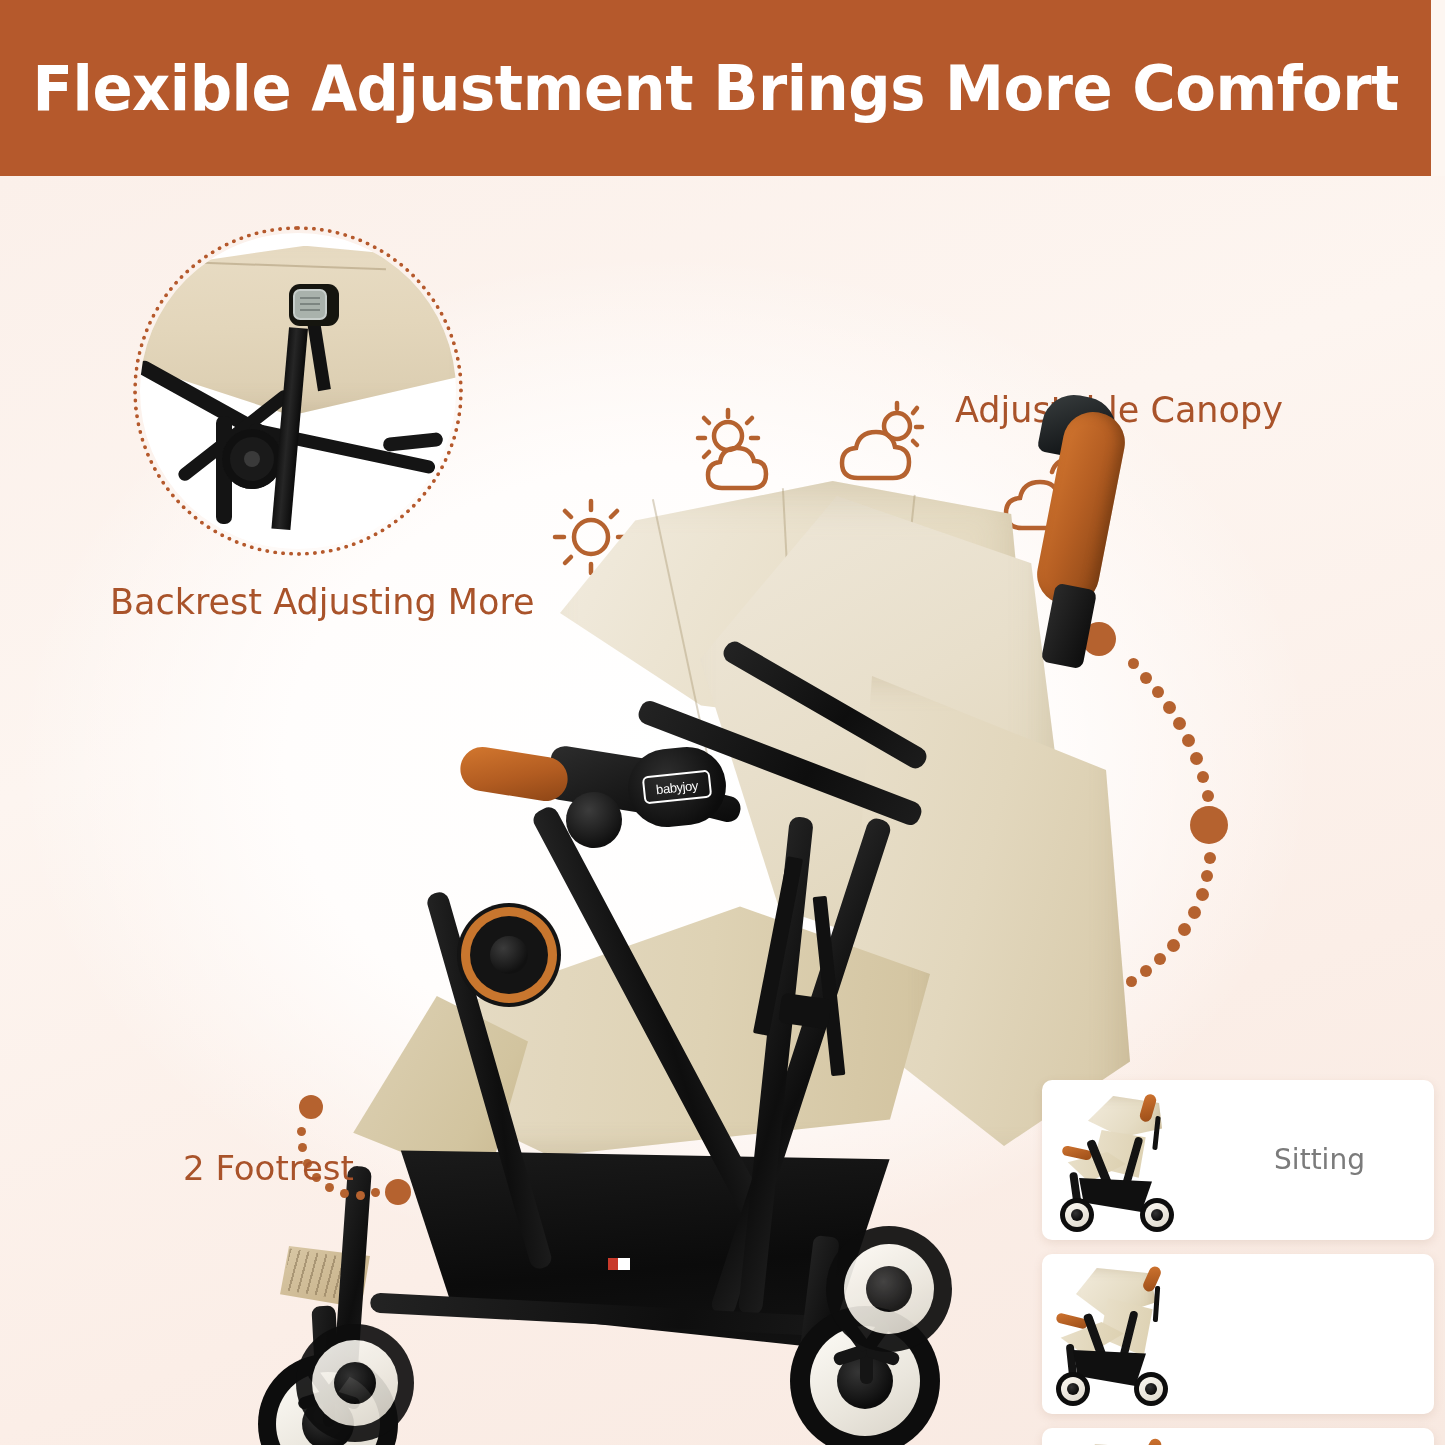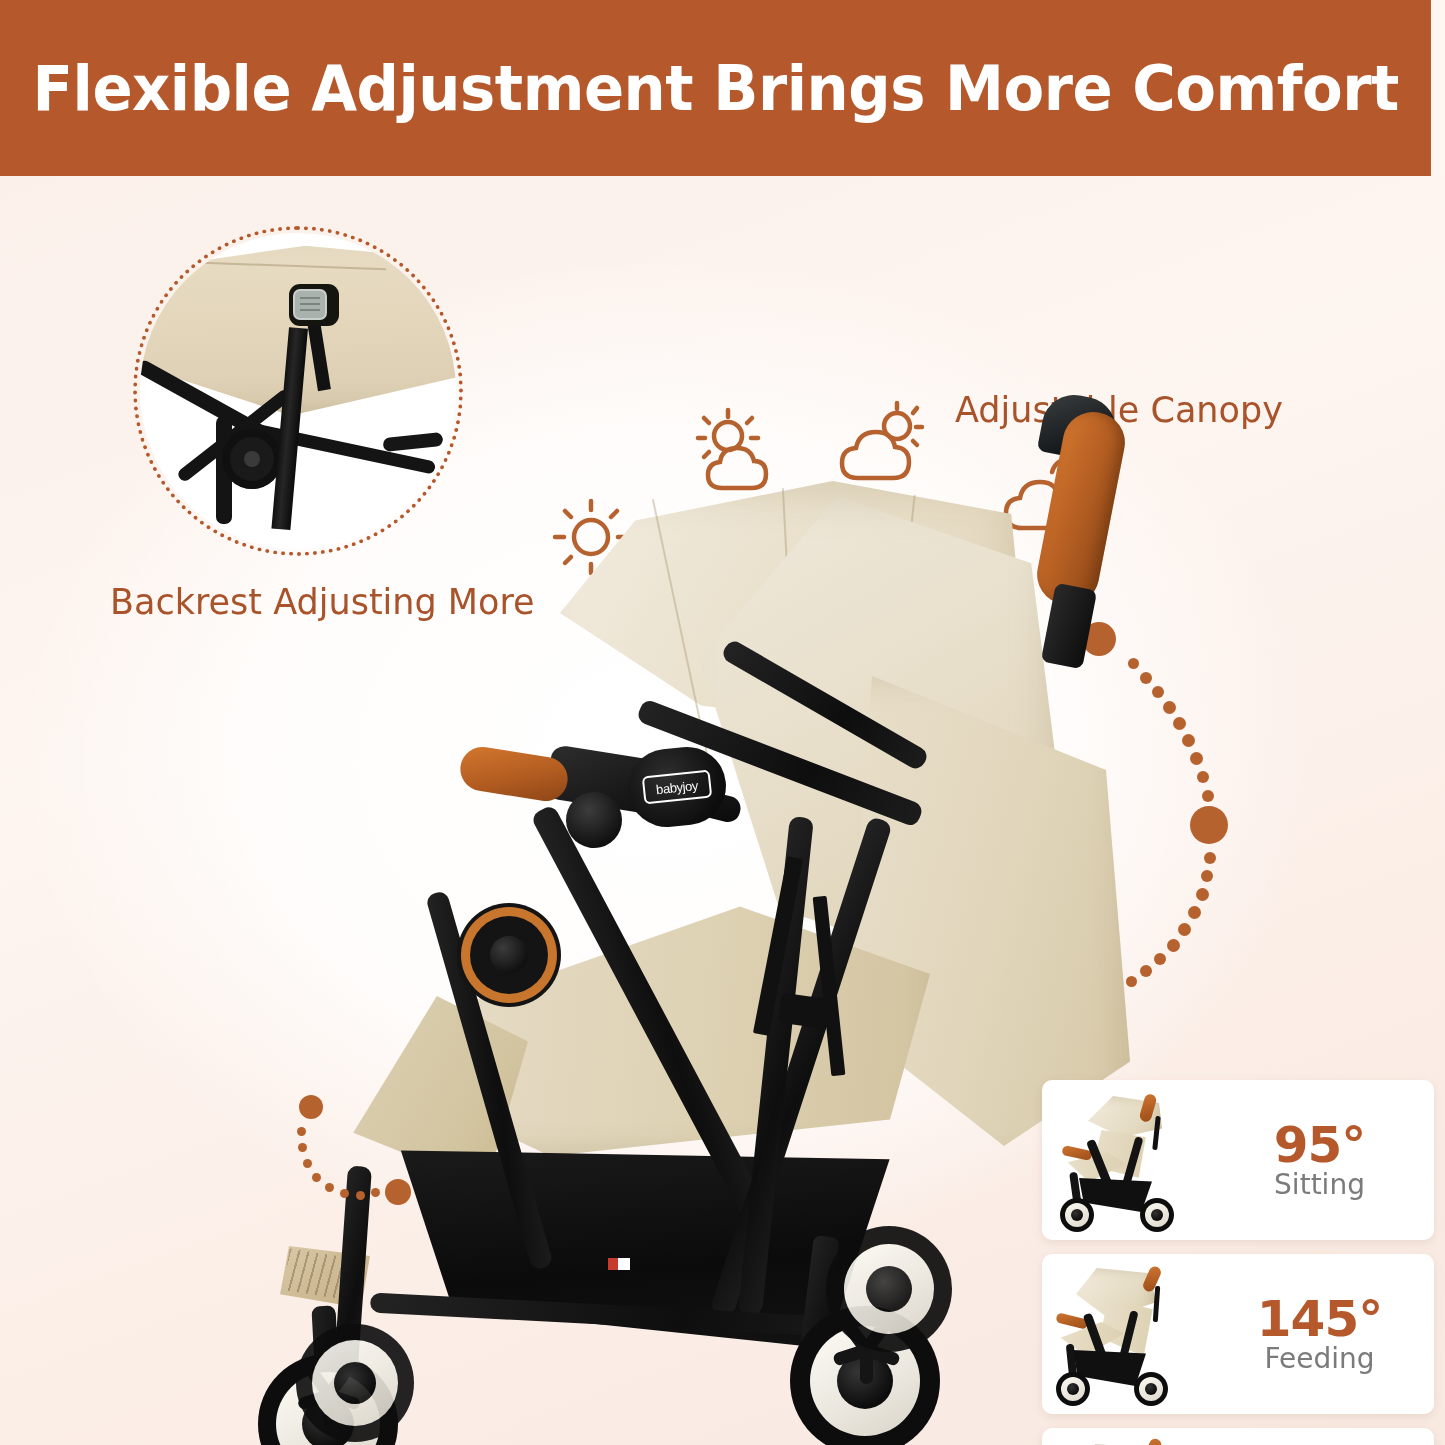--- a/index.html
+++ b/index.html
@@ -516,20 +516,21 @@
     <div class="dot" style="left:3px;   top:52px;  width:9px;  height:9px;"></div>
     <div class="dot" style="left:8px;   top:68px;  width:9px;  height:9px;"></div>
     <div class="dot" style="left:17px;  top:82px;  width:9px;  height:9px;"></div>
     <div class="dot" style="left:30px;  top:92px;  width:9px;  height:9px;"></div>
     <div class="dot" style="left:45px;  top:98px;  width:9px;  height:9px;"></div>
     <div class="dot" style="left:61px;  top:100px; width:9px;  height:9px;"></div>
     <div class="dot" style="left:76px;  top:97px;  width:9px;  height:9px;"></div>
     <div class="dot" style="left:90px;  top:88px;  width:26px; height:26px;"></div>
   </div>
   <div class="footrest-label">
+    <div>2 Footrest</div>
   </div>
 
   <div class="cards">
 
     <div class="card">
       <div class="card-thumb">
         <div class="ms ms-canopy" style="left:46px; top:16px; width:74px; height:44px; clip-path:polygon(34% 0%, 96% 16%, 100% 74%, 46% 94%, 0% 56%);"></div>
         <div class="ms ms-seat" style="left:48px; top:50px; width:58px; height:52px; clip-path:polygon(20% 0%, 96% 14%, 84% 92%, 4% 70%);"></div>
         <div class="ms ms-seat" style="left:22px; top:72px; width:62px; height:30px; clip-path:polygon(6% 34%, 70% 0%, 100% 40%, 40% 100%);"></div>
         <div class="ms ms-grip" style="left:20px; top:68px; width:30px; height:10px; transform:rotate(12deg);"></div>
@@ -542,21 +543,20 @@
         <div class="ms ms-wheel" style="left:18px; top:118px; width:34px; height:34px;">
           <div class="ms-rim" style="left:5px; top:5px; width:24px; height:24px;"></div>
           <div class="ms-hub" style="left:11px; top:11px; width:12px; height:12px;"></div>
         </div>
         <div class="ms ms-wheel" style="left:98px; top:118px; width:34px; height:34px;">
           <div class="ms-rim" style="left:5px; top:5px; width:24px; height:24px;"></div>
           <div class="ms-hub" style="left:11px; top:11px; width:12px; height:12px;"></div>
         </div>
       </div>
       <div class="card-text">
-        <div class="card-deg">95°</div>
         <div class="card-mode">Sitting</div>
       </div>
     </div>
 
     <div class="card">
       <div class="card-thumb">
         <div class="ms ms-canopy" style="left:34px; top:14px; width:80px; height:52px; clip-path:polygon(26% 0%, 92% 10%, 100% 66%, 40% 96%, 0% 50%);"></div>
         <div class="ms ms-seat" style="left:58px; top:44px; width:56px; height:62px; clip-path:polygon(14% 0%, 94% 18%, 78% 94%, 0% 64%);"></div>
         <div class="ms ms-seat" style="left:16px; top:68px; width:66px; height:34px; clip-path:polygon(4% 46%, 66% 0%, 100% 34%, 42% 100%);"></div>
         <div class="ms ms-grip" style="left:14px; top:62px; width:32px; height:10px; transform:rotate(14deg);"></div>
@@ -568,24 +568,20 @@
         <div class="ms ms-basket" style="left:28px; top:96px; width:76px; height:36px;"></div>
         <div class="ms ms-wheel" style="left:14px; top:118px; width:34px; height:34px;">
           <div class="ms-rim" style="left:5px; top:5px; width:24px; height:24px;"></div>
           <div class="ms-hub" style="left:11px; top:11px; width:12px; height:12px;"></div>
         </div>
         <div class="ms ms-wheel" style="left:92px; top:118px; width:34px; height:34px;">
           <div class="ms-rim" style="left:5px; top:5px; width:24px; height:24px;"></div>
           <div class="ms-hub" style="left:11px; top:11px; width:12px; height:12px;"></div>
         </div>
       </div>
-      <div class="card-text">
-        <div class="card-deg">145°</div>
-        <div class="card-mode">Feeding</div>
-      </div>
     </div>
 
     <div class="card">
       <div class="card-thumb">
         <div class="ms ms-canopy" style="left:36px; top:16px; width:78px; height:52px; clip-path:polygon(22% 0%, 90% 8%, 100% 62%, 36% 94%, 0% 46%);"></div>
 
         <div class="ms ms-grip" style="left:104px; top:10px; width:12px; height:26px; transform:rotate(28deg);"></div>
 
       </div>
 

